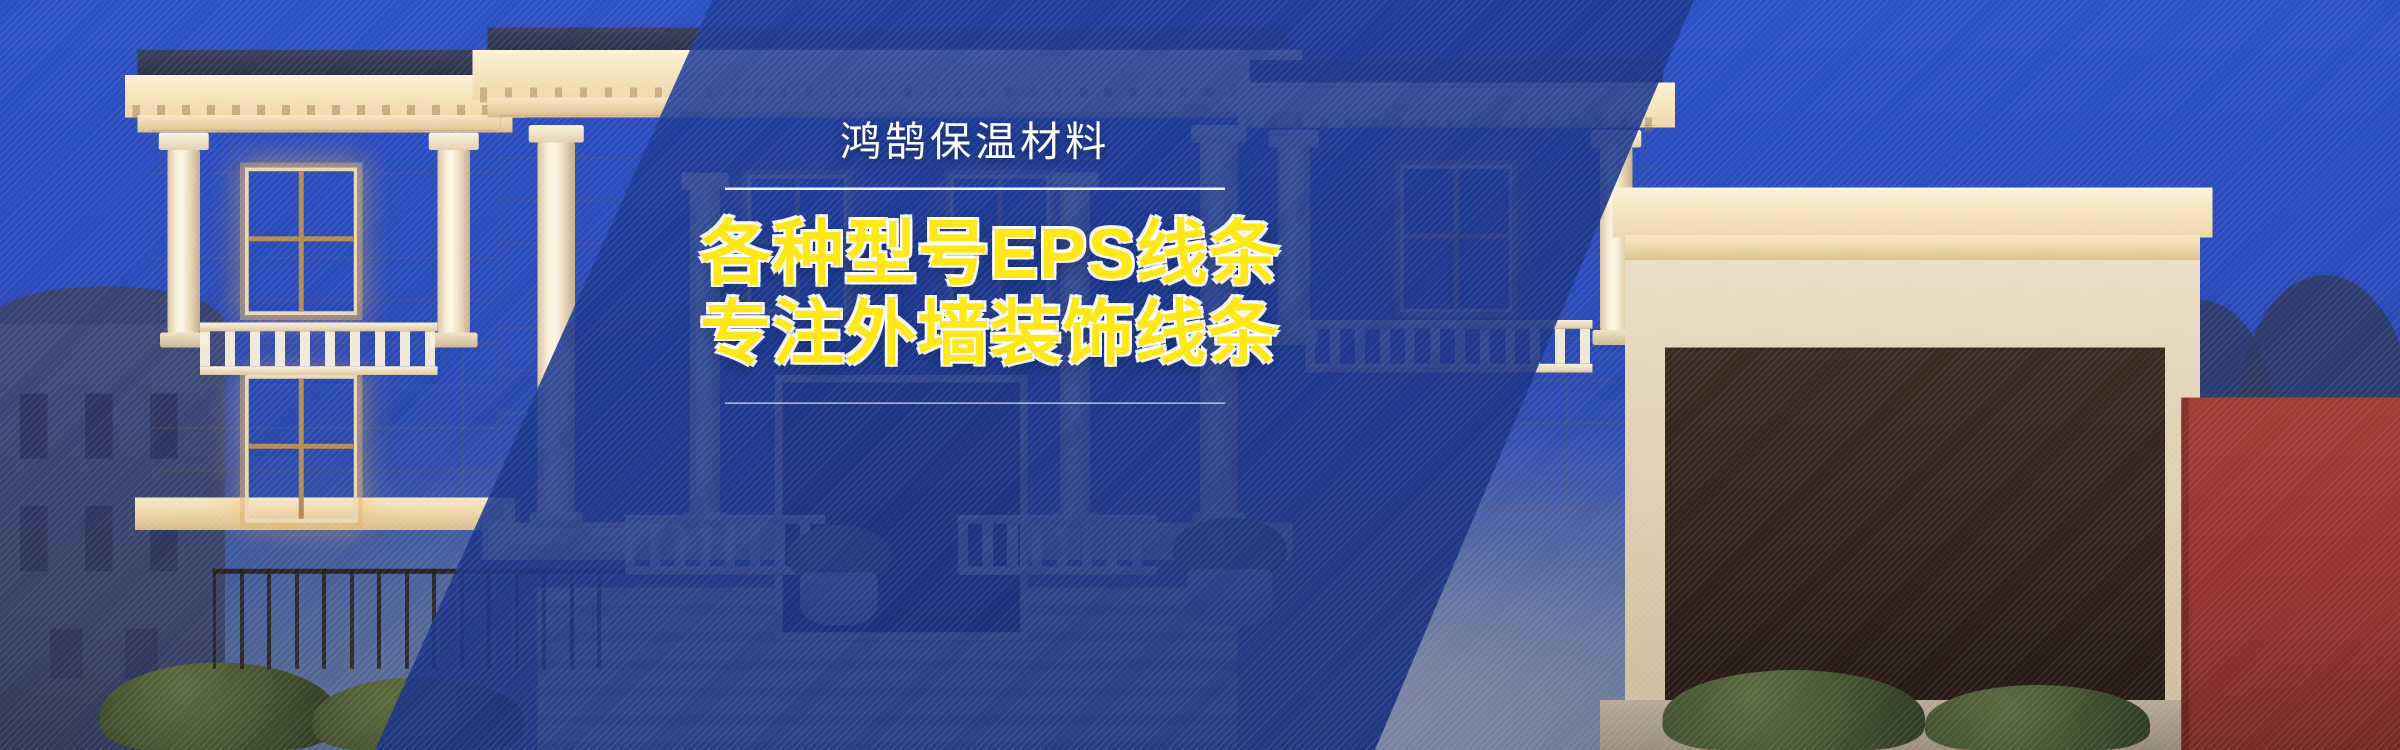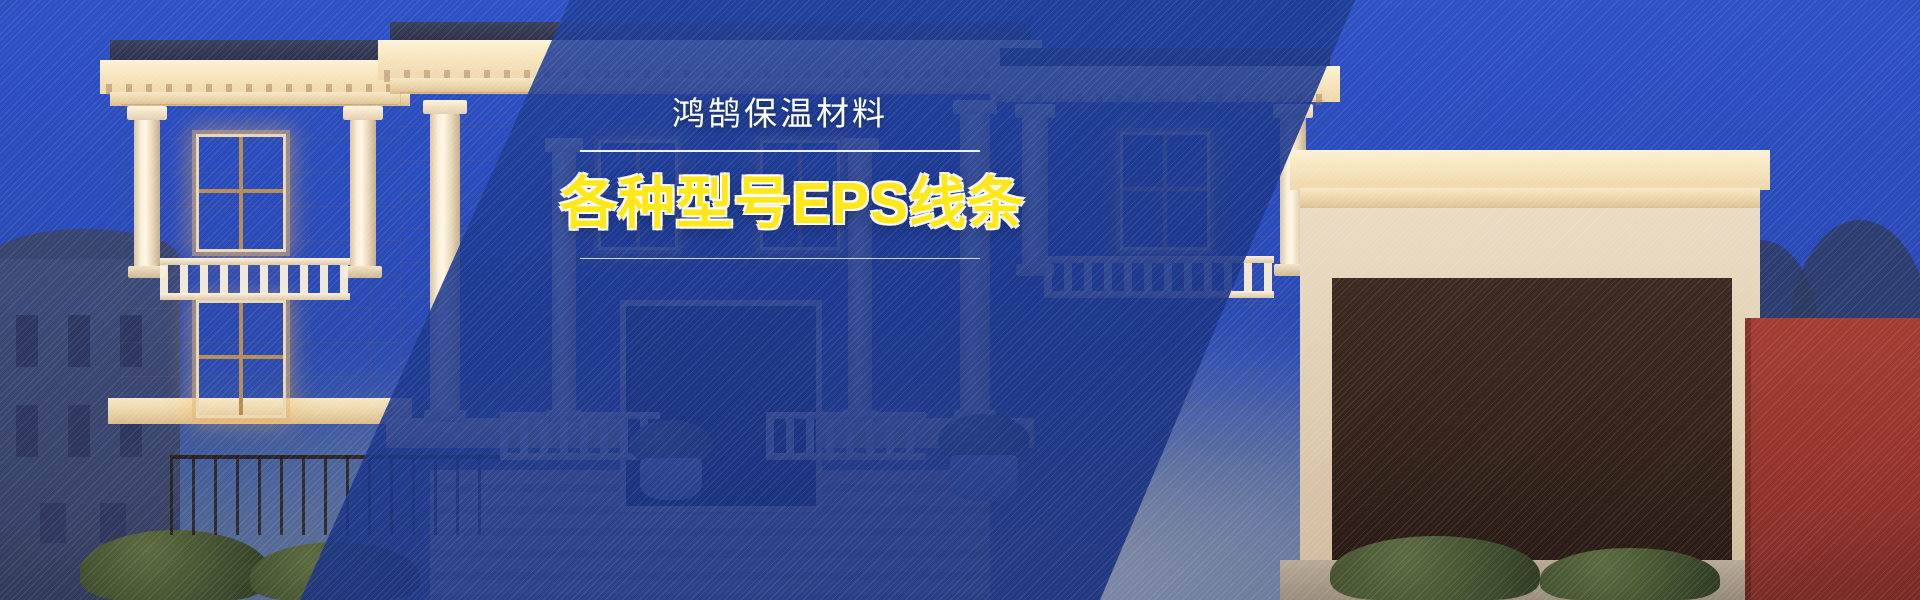--- a/index.html
+++ b/index.html
@@ -320,19 +320,20 @@
 
   <div id="bluepanel"></div>
   <div id="bluepanel2"></div>
   <div id="shaft"></div>
 
   <div id="copy">
     <div id="brand">鸿鹄保温材料</div>
     <div class="rule"></div>
     <div id="headline">
       <div class="hl">各种型号EPS线条</div>
+      <div class="hl">专注外墙装饰线条</div>
     </div>
     <div class="rule" id="rule2"></div>
   </div>
 
   <div class="layer" id="hatch"></div>
   <div class="layer" id="vignette"></div>
 </div>
 
 </body></html>

